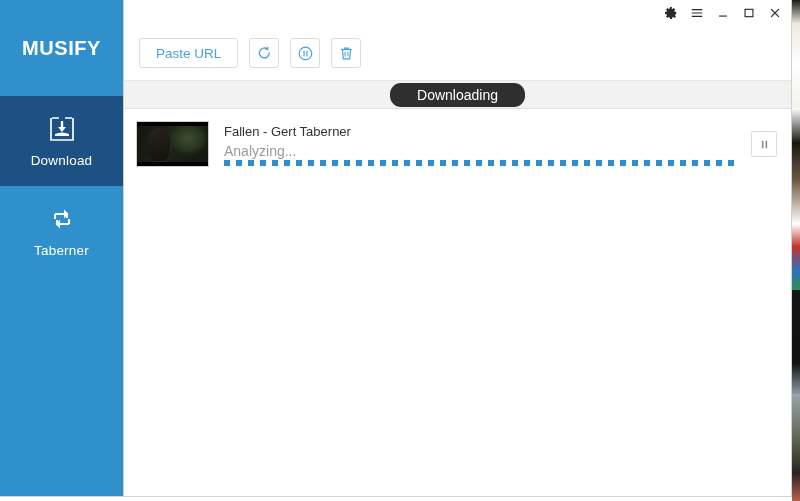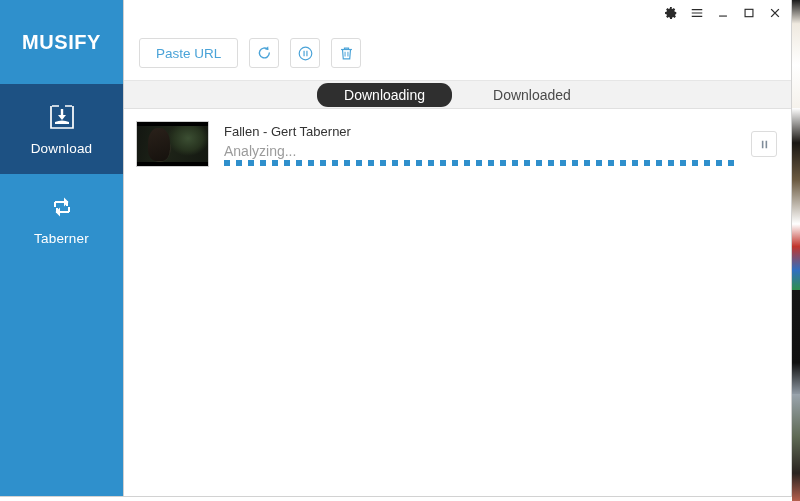--- a/index.html
+++ b/index.html
@@ -46,21 +46,21 @@
   #sidebar {
     width: 124px;
     flex: 0 0 124px;
     background: #2f90cc;
     display: flex;
     flex-direction: column;
     border-right: 1px solid #cfcfcf;
     box-sizing: border-box;
   }
   #brand {
-    height: 84px;
+    height: 96px;
     display: flex;
     align-items: center;
     justify-content: center;
     color: #ffffff;
     font-size: 20px;
     font-weight: bold;
     letter-spacing: 0.6px;
     user-select: none;
   }
   .nav-item {
@@ -360,21 +360,20 @@
           <path d="M7.6 5.3V3.6h4.8v1.7" fill="none" stroke="#4aa3d8" stroke-width="1.4"></path>
           <path d="M5.3 5.3l0.9 11h7.6l0.9-11" fill="none" stroke="#4aa3d8" stroke-width="1.4"></path>
           <path d="M8.3 8v5.6M11.7 8v5.6" stroke="#4aa3d8" stroke-width="1.2" fill="none"></path>
         </svg>
       </div>
 
     </div>
 
     <div id="tabbar">
       <div class="tab active">Downloading</div>
-      <div class="tab">Downloaded</div>
     </div>
 
     <div id="list">
 
       <div class="list-row">
 
         <div class="thumb">
           <div class="scene"></div>
           <div class="hair"></div>
         </div>

